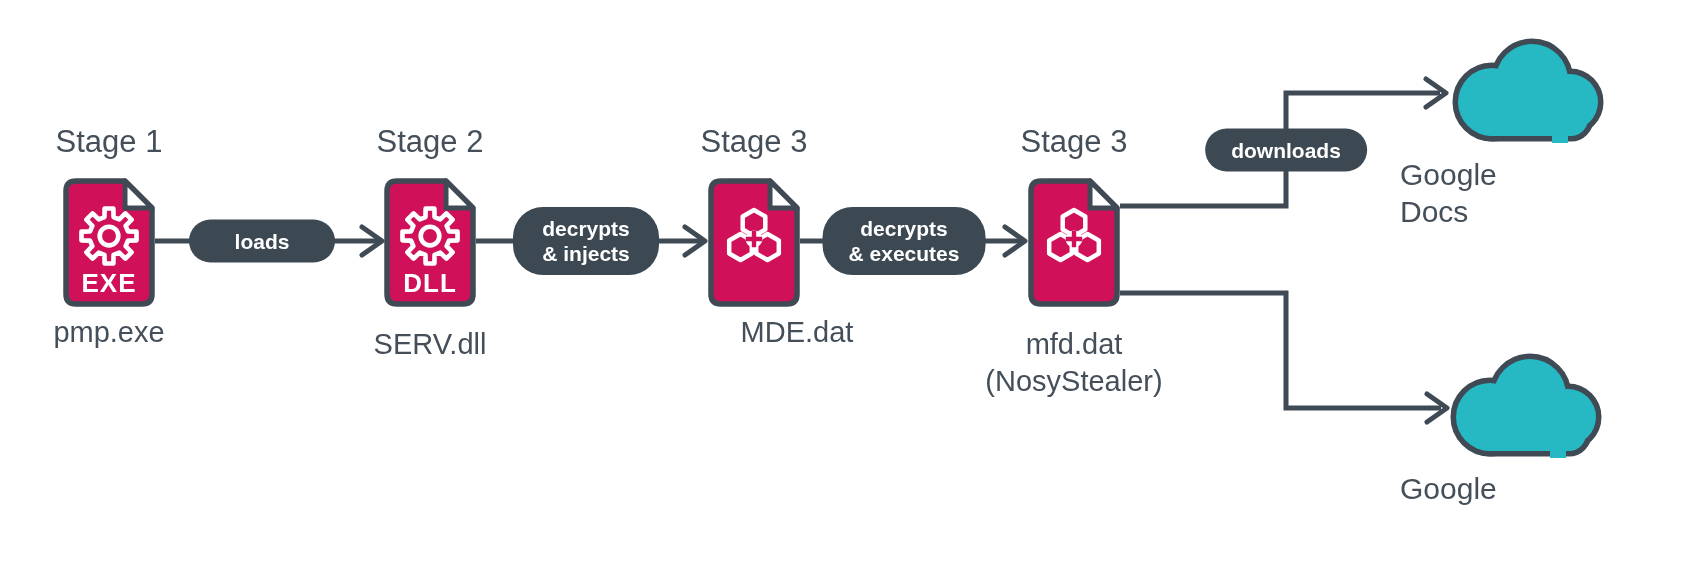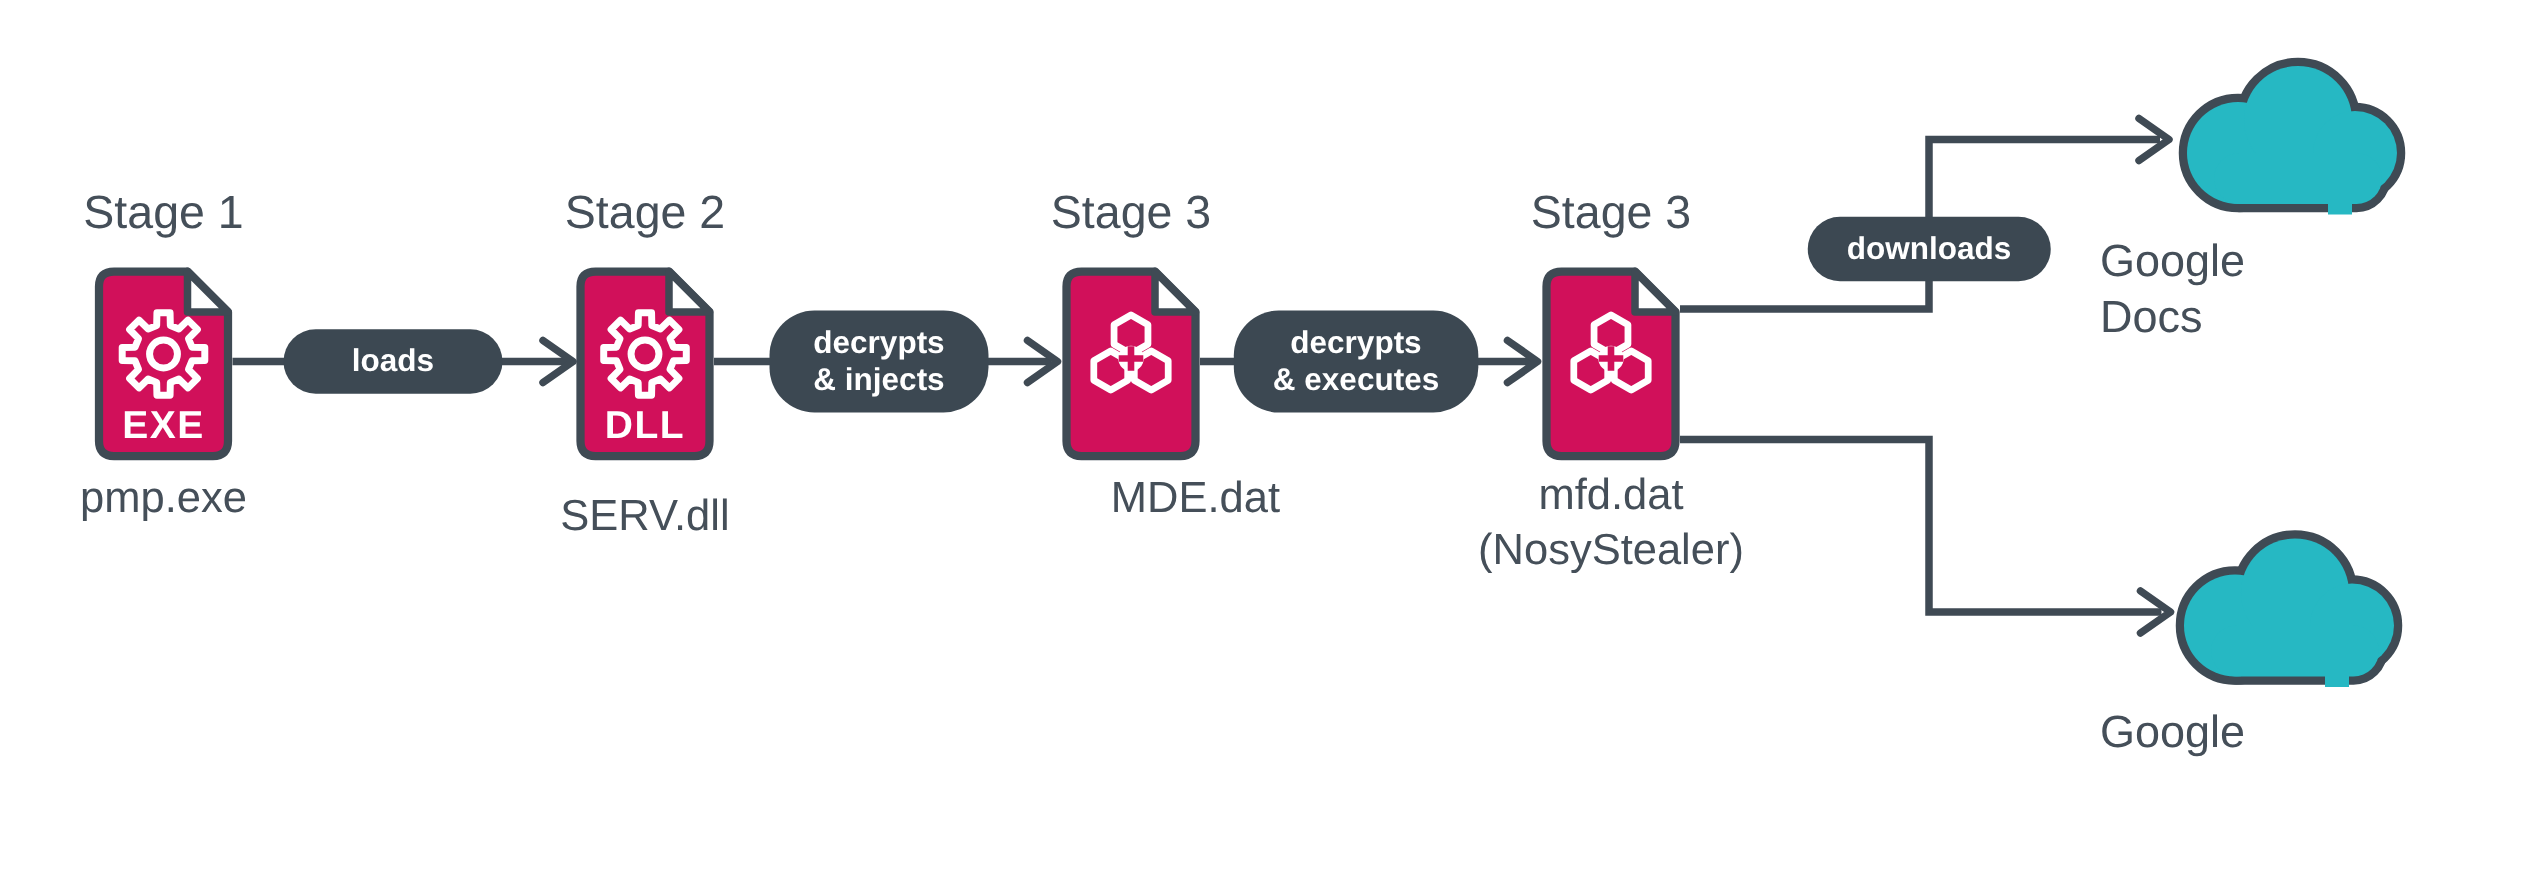--- a/index.html
+++ b/index.html
@@ -145,26 +145,26 @@
     <path class="file-body" d="M62,3 L89,30 V116 Q89,126 79,126 H13 Q3,126 3,116 V13 Q3,3 13,3 Z"></path>
     <path class="file-fold" d="M62,3 V30 H89 Z"></path>
     <g>
       <polygon class="hex" transform="translate(46,45)" points="0,-13 11.3,-6.5 11.3,6.5 0,13 -11.3,6.5 -11.3,-6.5"></polygon>
       <polygon class="hex" transform="translate(32.5,69)" points="0,-13 11.3,-6.5 11.3,6.5 0,13 -11.3,6.5 -11.3,-6.5"></polygon>
       <polygon class="hex" transform="translate(59.5,69)" points="0,-13 11.3,-6.5 11.3,6.5 0,13 -11.3,6.5 -11.3,-6.5"></polygon>
       <circle class="blob" cx="46" cy="61" r="8.5"></circle>
       <path class="cross" d="M43.8,52.8 h4.4 v6 h6 v4.4 h-6 v6 h-4.4 v-6 h-6 v-4.4 h6 Z"></path>
     </g>
   </svg>
-  <div class="file-label" style="left:1074px; top:312px">
+  <div class="file-label" style="left:1074px; top:326px">
     <span class="lbl-line">mfd.dat</span>
     <span class="lbl-line">(NosyStealer)</span>
   </div>
 
-  <div class="pill" style="left:1286px; top:166px">
+  <div class="pill" style="left:1286px; top:150px">
     <span class="pill-line">downloads</span>
   </div>
 
   <svg class="cloud" style="left:1452px; top:40px" viewBox="0 0 156 106">
     <g>
       <circle class="cloud-stroke" cx="40" cy="62" r="34"></circle>
       <circle class="cloud-stroke" cx="80" cy="40" r="36"></circle>
       <circle class="cloud-stroke" cx="118" cy="62" r="28"></circle>
       <rect class="cloud-stroke" x="24" y="62" width="112" height="34" rx="17"></rect>
       <circle class="cloud-fill" cx="40" cy="62" r="34"></circle>

